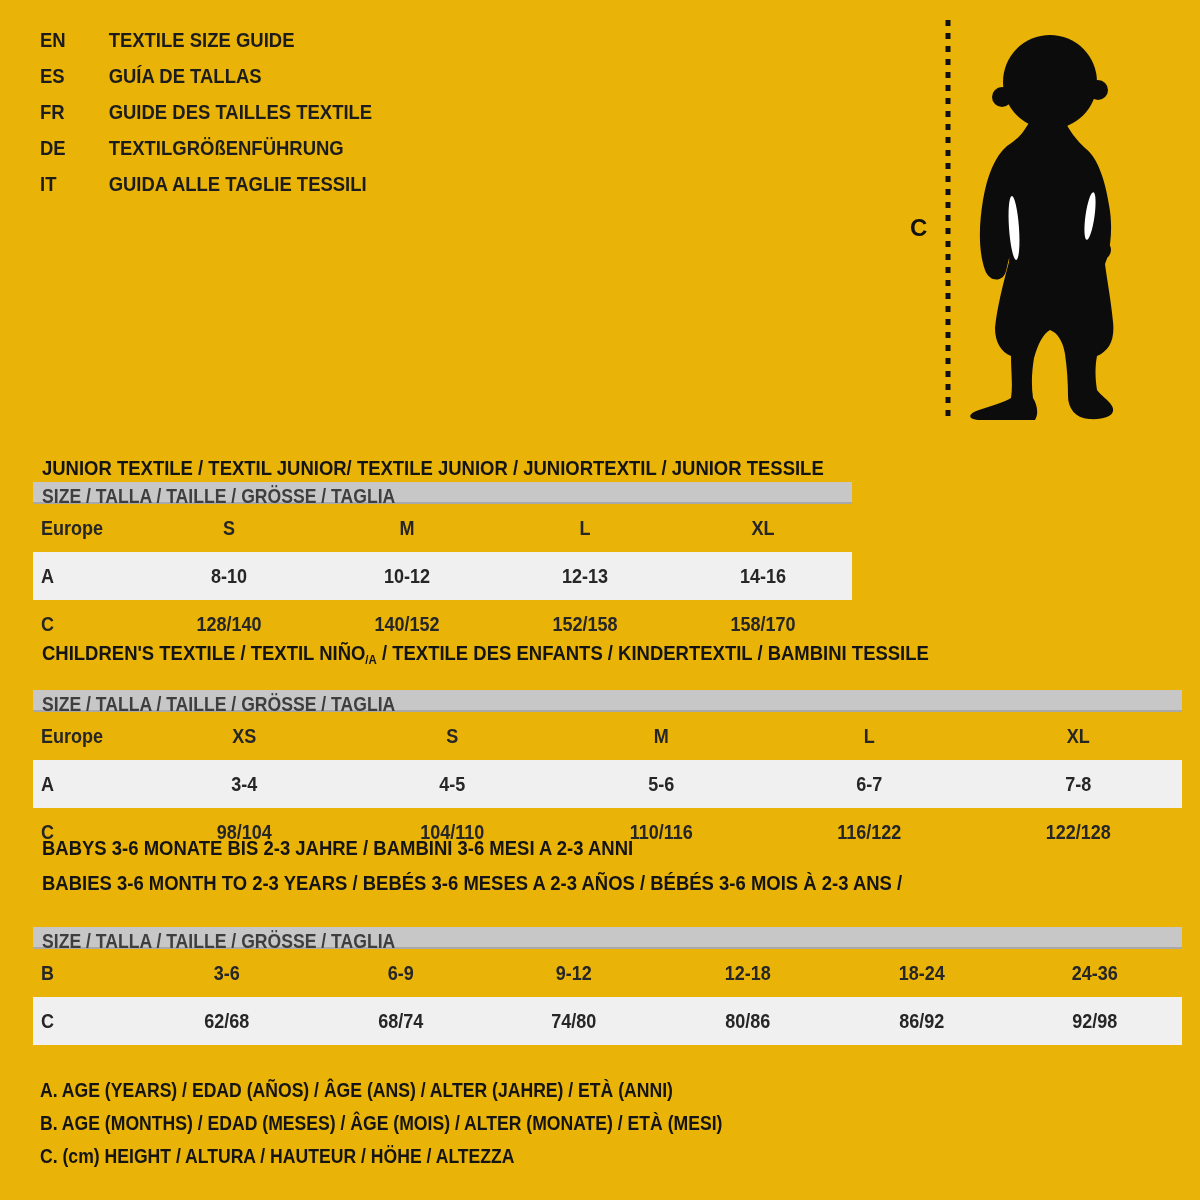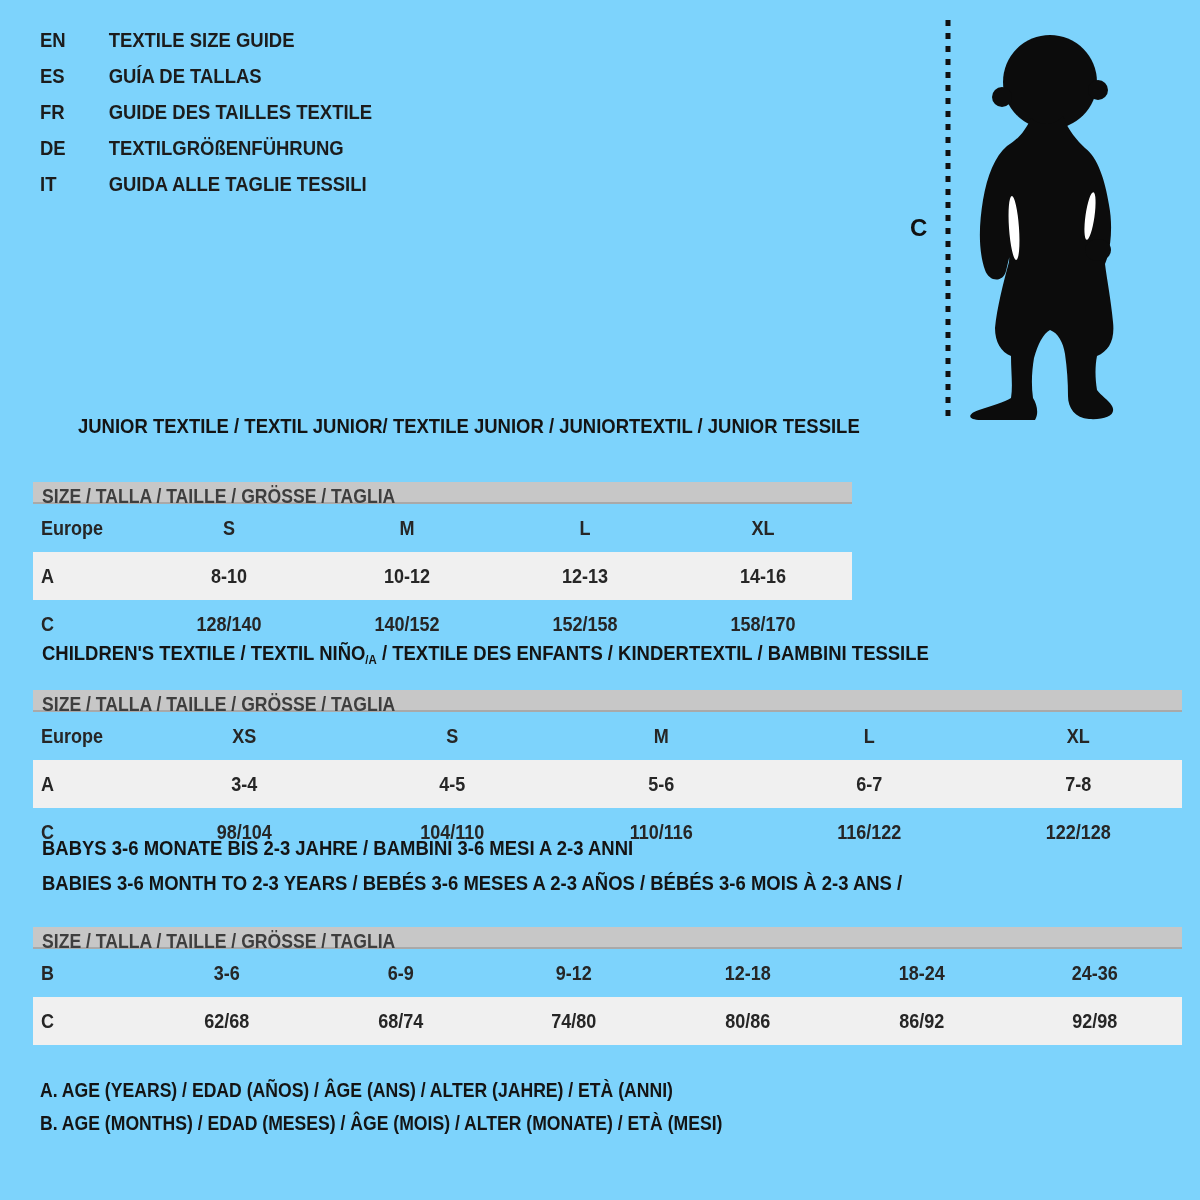--- a/index.html
+++ b/index.html
@@ -1,17 +1,17 @@
 <!DOCTYPE html>
 <html><head>
 <meta charset="utf-8">
 <style>
   html,body{margin:0;padding:0;background:#fff;}
   .page{
-    position:relative;width:1200px;height:1200px;background:#7dd3fc;
+    position:relative;width:1200px;height:1200px;background:#eab308;
     font-family:"Liberation Sans", sans-serif;color:#1c1c1c;overflow:hidden;
     -webkit-font-smoothing:antialiased;
   }
   .cond{display:inline-block;transform:scaleX(0.88);transform-origin:0 50%;white-space:nowrap;}
 
   
   .lang-block{position:absolute;left:40px;top:22px;}
   .lang-row{display:flex;height:36px;align-items:center;font-weight:700;font-size:21px;}
   .lang-code{width:78px;flex:0 0 78px;}
   .lang-title{white-space:nowrap;}
@@ -104,21 +104,21 @@
         C150,160 143,138 130,128
         C122,120 114,112 108,96
         C100,106 84,106 76,98 Z"></path>
       <ellipse cx="143" cy="230" rx="13" ry="11"></ellipse>
       <ellipse cx="59" cy="208" rx="5" ry="32" fill="#ffffff" transform="rotate(-4 59 208)"></ellipse>
       <ellipse cx="135" cy="196" rx="4.5" ry="24" fill="#ffffff" transform="rotate(8 135 196)"></ellipse>
     </g>
   </svg>
   <span class="measure-label">C</span>
 
-  <div class="sec-heading" style="top:414px;margin-left:36px;">
+  <div class="sec-heading" style="top:456px;">
     <span class="cond">JUNIOR TEXTILE / TEXTIL JUNIOR/ TEXTILE JUNIOR / JUNIORTEXTIL / JUNIOR TESSILE</span>
   </div>
   <div class="size-table" style="top:482px;width:819px;">
     <div class="size-bar">
       <span class="cond">SIZE / TALLA / TAILLE / GRÖSSE / TAGLIA</span>
     </div>
     <div>
         <div class="trow">
           <div class="cell label">Europe</div>
           <div class="cell val">S</div>
@@ -206,15 +206,16 @@
           <div class="cell val">80/86</div>
           <div class="cell val">86/92</div>
           <div class="cell val">92/98</div>
         </div>
       </div>
   </div>
 
   <div class="legend">
     <div class="legend-line"><span class="cond">A. AGE (YEARS) / EDAD (AÑOS) / ÂGE (ANS) / ALTER (JAHRE) / ETÀ (ANNI)</span></div>
     <div class="legend-line"><span class="cond">B. AGE (MONTHS) / EDAD (MESES) / ÂGE (MOIS) / ALTER (MONATE) / ETÀ (MESI)</span></div>
+    <div class="legend-line"><span class="cond">C. (cm) HEIGHT / ALTURA / HAUTEUR / HÖHE / ALTEZZA</span></div>
   </div>
 
 </div>
 
 </body></html>

